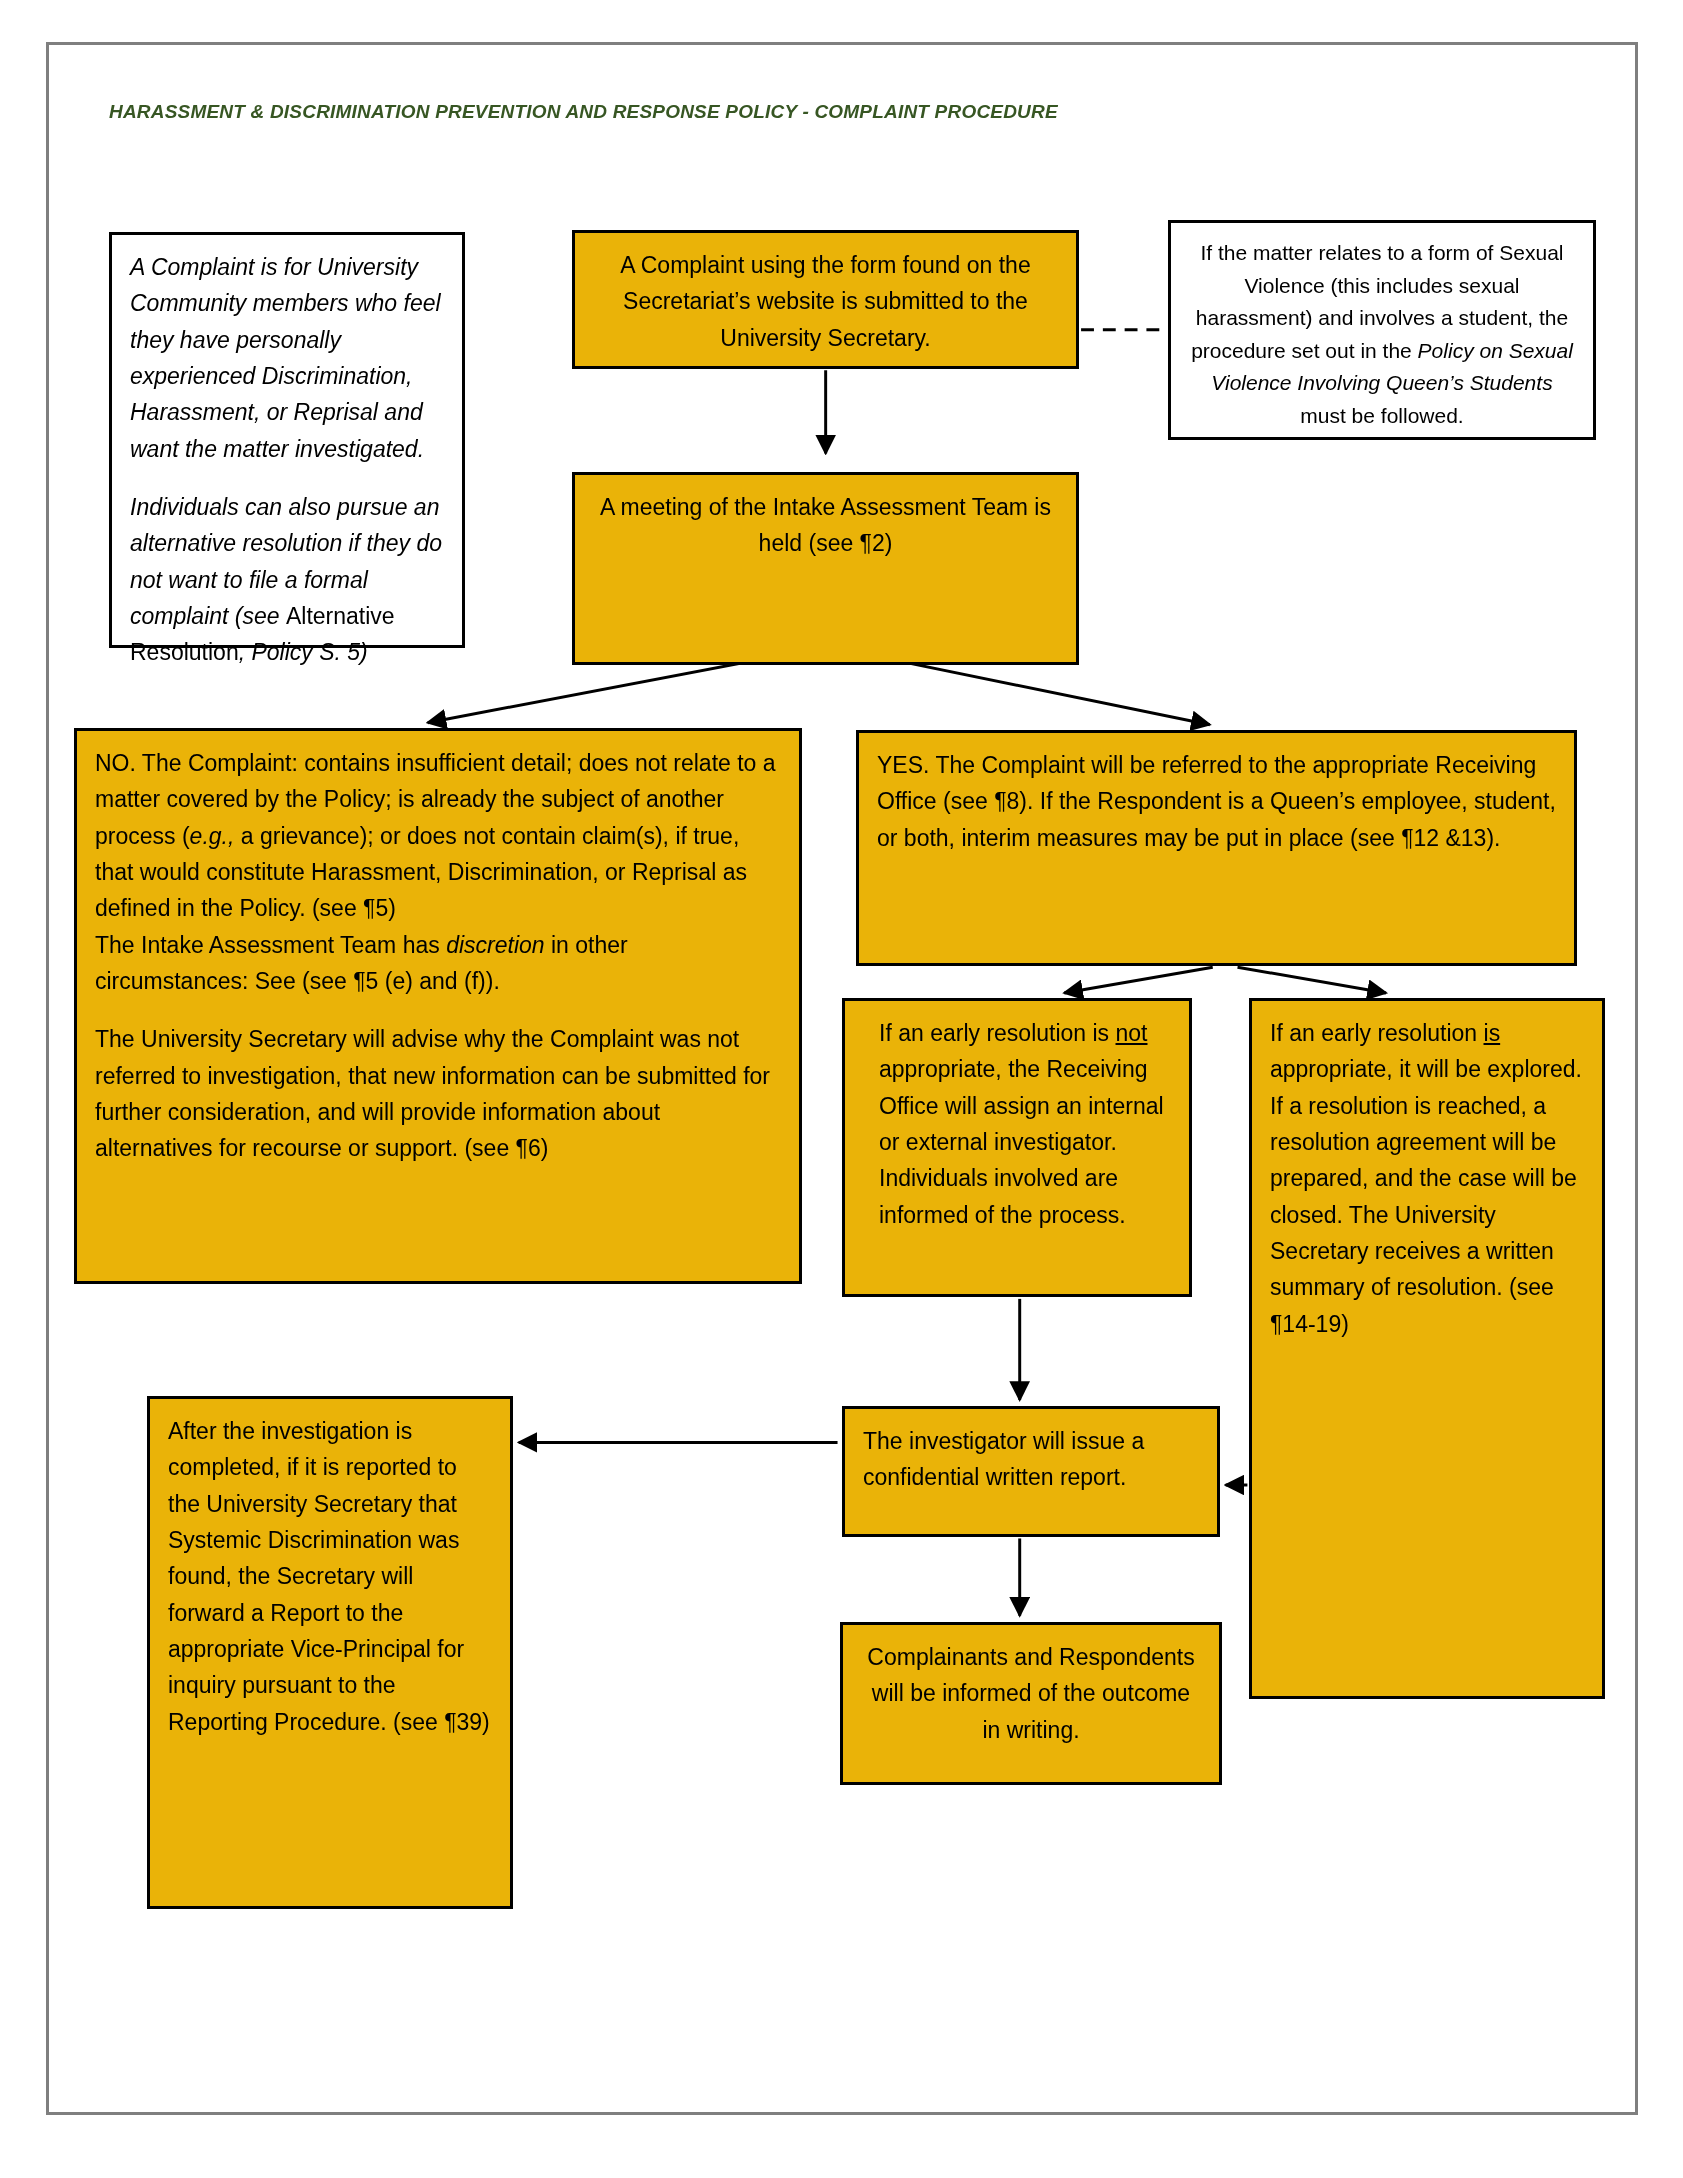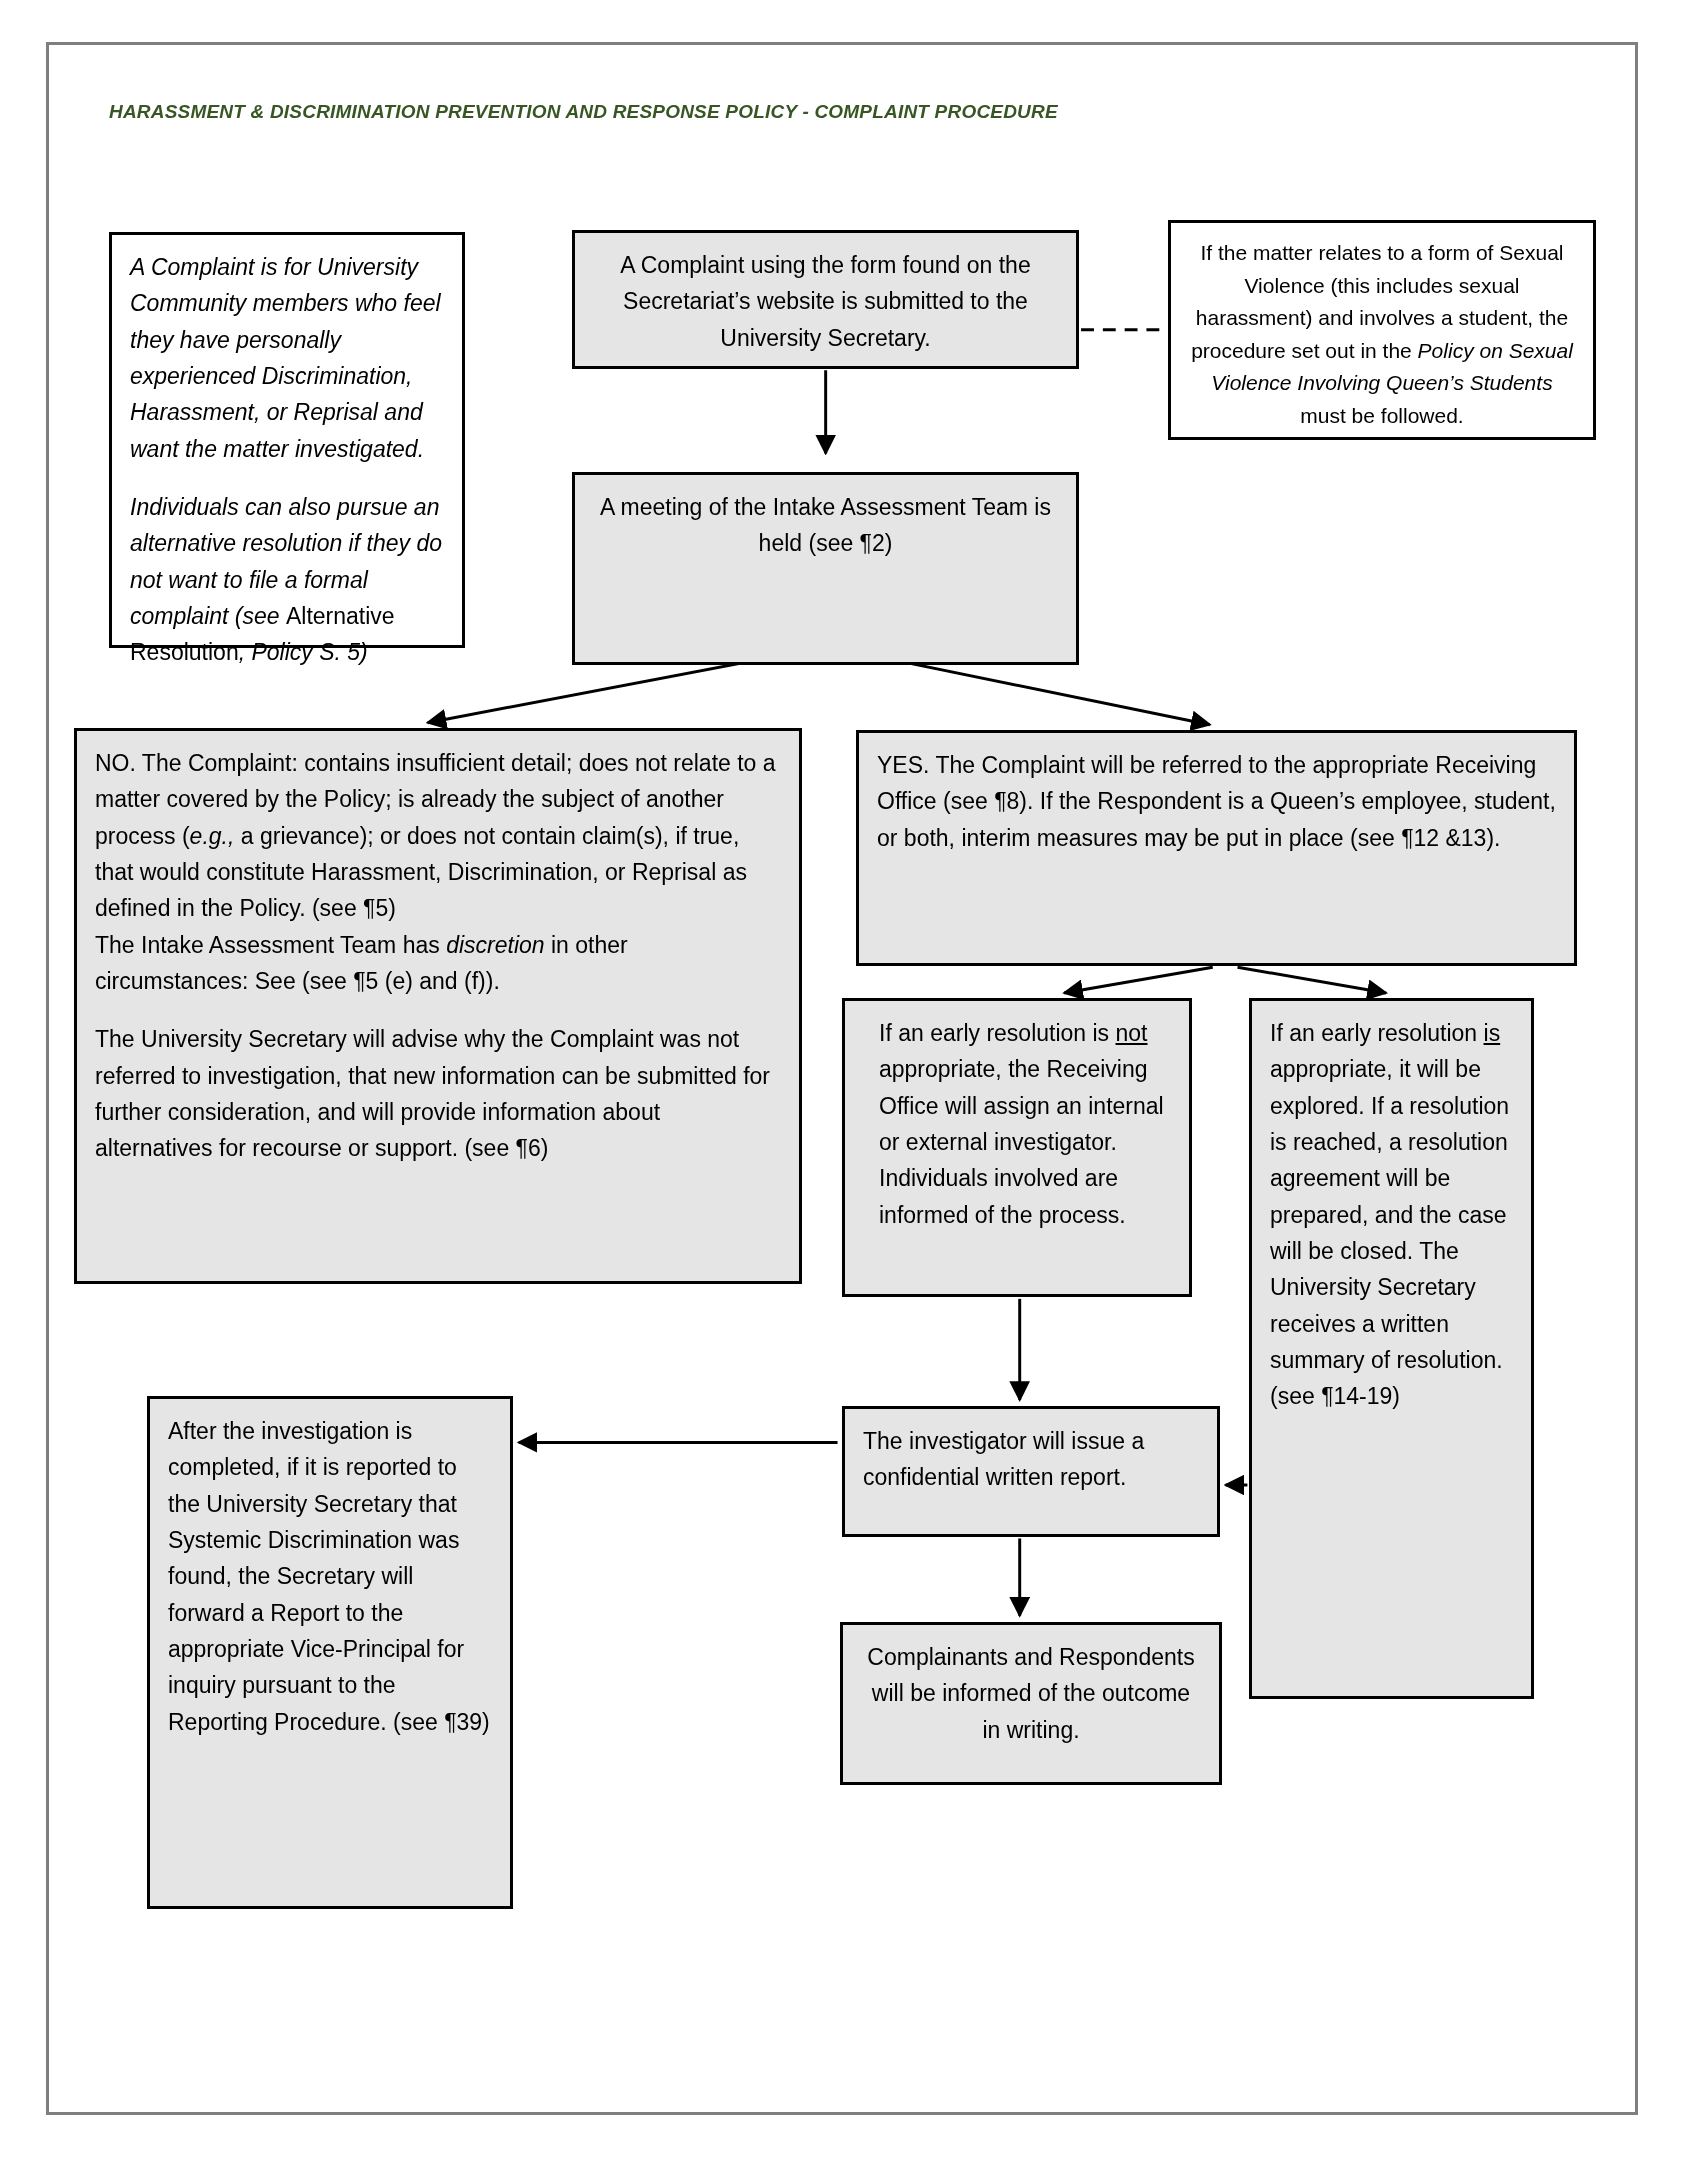--- a/index.html
+++ b/index.html
@@ -34,21 +34,21 @@
     font-style: italic;
     font-weight: bold;
     color: #375623;
     letter-spacing: 0.2px;
     white-space: nowrap;
   }
   .node {
     position: absolute;
     box-sizing: border-box;
     border: 3px solid #000000;
-    background: #e5e5e5;
+    background: #eab308;
     color: #000000;
     font-size: 23px;
     line-height: 1.58;
   }
   .node.white { background: #ffffff; }
   .node .inner { padding: 14px 18px; }
   .node p { margin: 0 0 0 0; }
   .node p + p { margin-top: 22px; }
   .ctr { text-align: center; }
   .ital { font-style: italic; }
@@ -62,21 +62,21 @@
     pointer-events: none;
   }
   
   #n-def      { left: 109px;  top: 232px;  width: 356px;  height: 416px; }
   #n-intake   { left: 572px;  top: 230px;  width: 507px;  height: 139px; }
   #n-sv       { left: 1168px; top: 220px;  width: 428px;  height: 220px; }
   #n-meeting  { left: 572px;  top: 472px;  width: 507px;  height: 193px; }
   #n-no       { left: 74px;   top: 728px;  width: 728px;  height: 556px; }
   #n-yes      { left: 856px;  top: 730px;  width: 721px;  height: 236px; }
   #n-early-no { left: 842px;  top: 998px; width: 350px;  height: 299px; padding-left: 16px; }
-  #n-early-yes{ left: 1249px; top: 998px; width: 285px;  height: 701px; }
+  #n-early-yes{ left: 1249px; top: 998px; width: 356px;  height: 701px; }
   #n-report   { left: 147px;  top: 1396px; width: 366px;  height: 513px; }
   #n-invest   { left: 842px;  top: 1406px; width: 378px;  height: 131px; }
   #n-outcome  { left: 840px;  top: 1622px; width: 382px;  height: 163px; }
 </style>
 </head>
 <body>
 
 <div id="page">
 
   <div id="page-border"></div>

